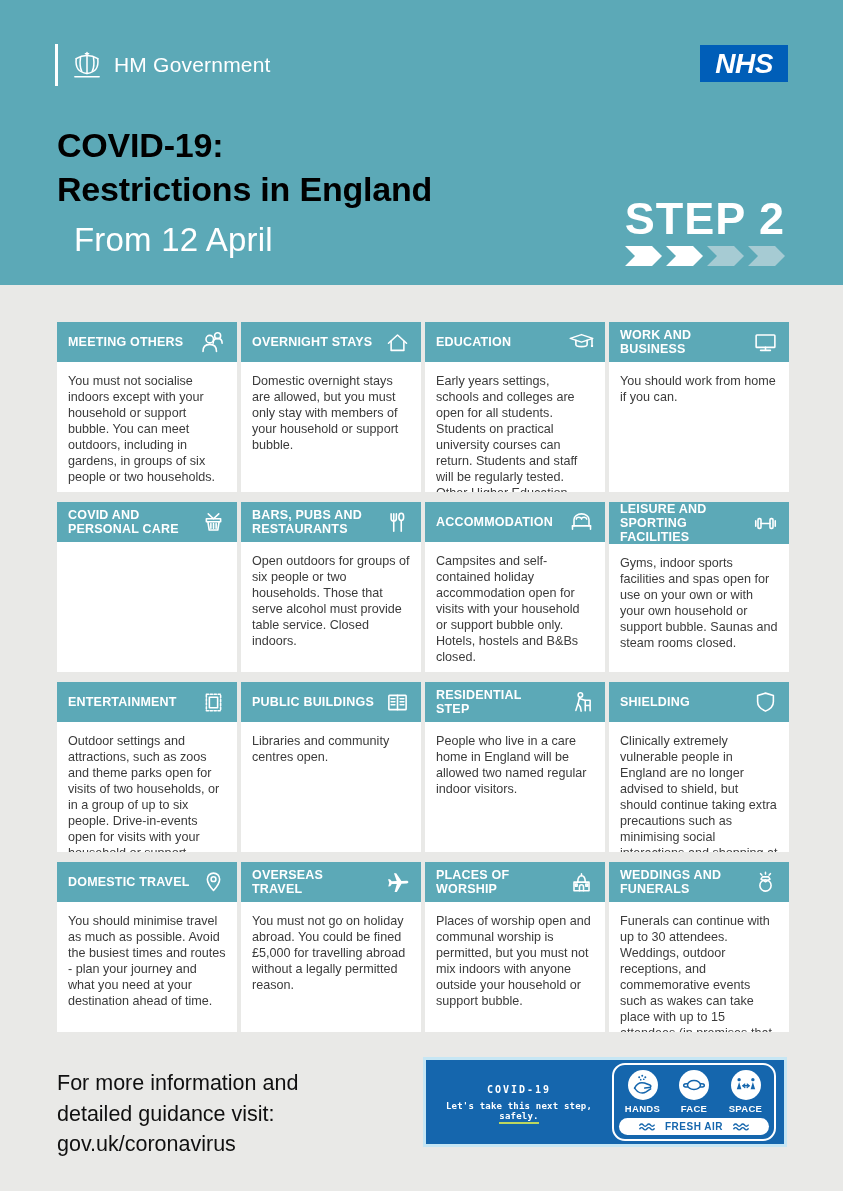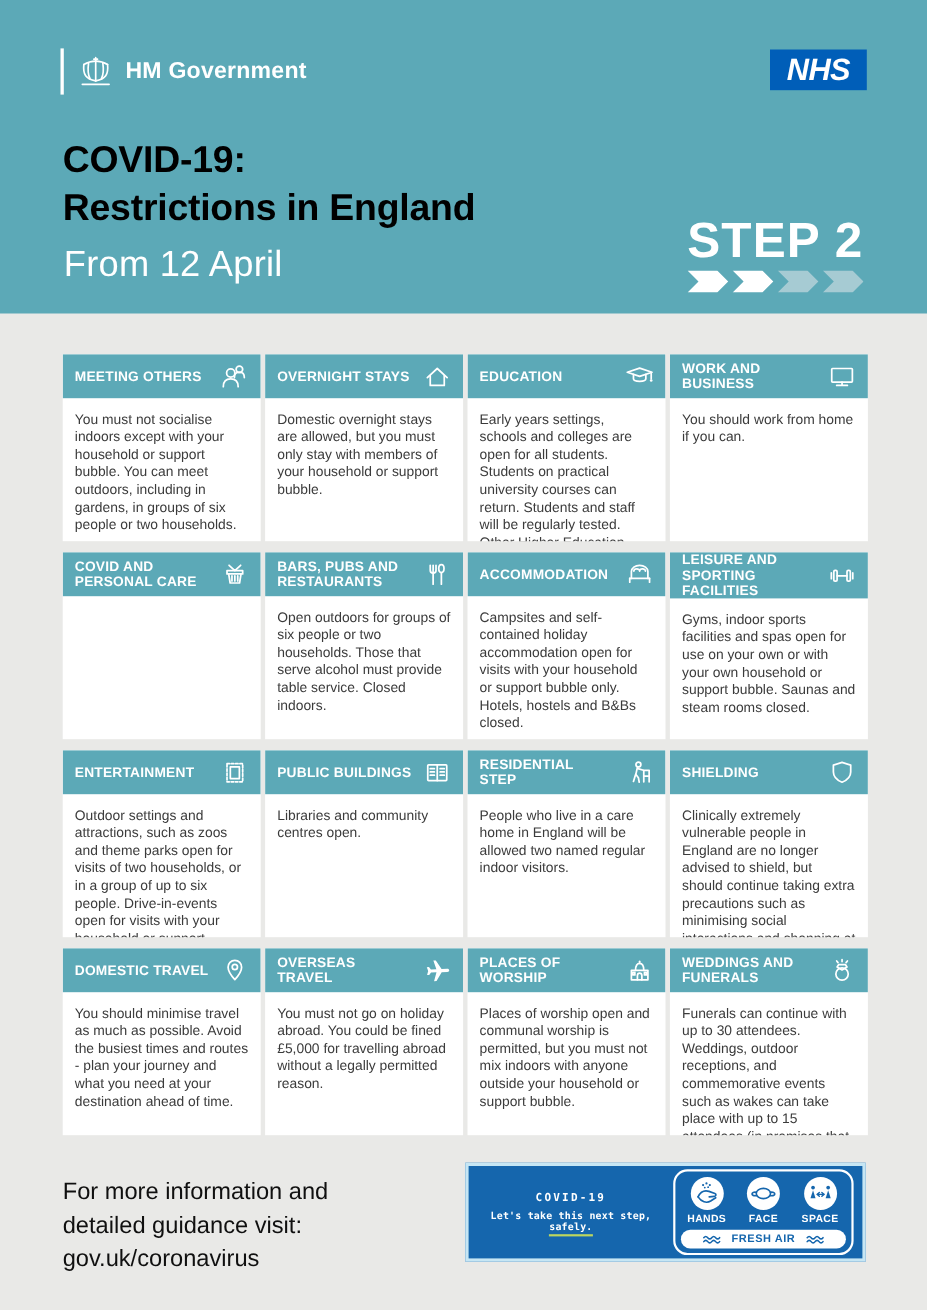--- a/index.html
+++ b/index.html
@@ -3,31 +3,31 @@
 <meta charset="utf-8">
 <style>
   html,body { margin:0; padding:0; }
   body {
     width:843px; height:1191px; position:relative; overflow:hidden;
     background:#E9E9E7;
     font-family:"Liberation Sans", sans-serif;
   }
   
   .header { position:absolute; left:0; top:0; width:843px; height:285px; background:#5CA9B7; }
-  .hm-logo { position:absolute; left:55px; top:44px; display:flex; align-items:center;font-weight:bold; }
+  .hm-logo { position:absolute; left:55px; top:44px; display:flex; align-items:center; }
   .hm-bar { width:3px; height:42px; background:#fff; margin-right:11px; }
   .hm-crown svg { width:36px; height:34px; display:block; }
   .hm-text { color:#fff; font-size:21px; margin-left:9px; letter-spacing:0.2px; }
   .nhs-logo {
     position:absolute; left:700px; top:45px; width:88px; height:37px; background:#005EB8;
     color:#fff; display:flex; align-items:center; justify-content:center;
     font-style:italic; font-weight:bold; font-size:28px; letter-spacing:-0.5px;
   }
   .title { position:absolute; left:57px; top:124px; color:#000000; font-weight:bold; font-size:34px; line-height:1.28; letter-spacing:-0.2px; }
-  .subtitle { position:absolute; left:58px; top:221px; color:#fff; font-size:33px; font-weight:400; letter-spacing:0.2px; }
+  .subtitle { position:absolute; left:74px; top:221px; color:#fff; font-size:33px; font-weight:400; letter-spacing:0.2px; }
   .step { position:absolute; right:58px; top:196px; text-align:left; }
   .step-label { color:#fff; font-size:45px; font-weight:800; letter-spacing:1px; line-height:1; }
   .step-arrows svg { width:160px; height:20px; margin-top:5px; display:block; }
   
   .grid {
     position:absolute; left:57px; top:322px; width:732px;
     display:grid; grid-template-columns:repeat(4,180px); grid-auto-rows:170px;
     column-gap:4px; row-gap:10px;
   }
   .card { background:#fff; display:flex; flex-direction:column; overflow:hidden; }

